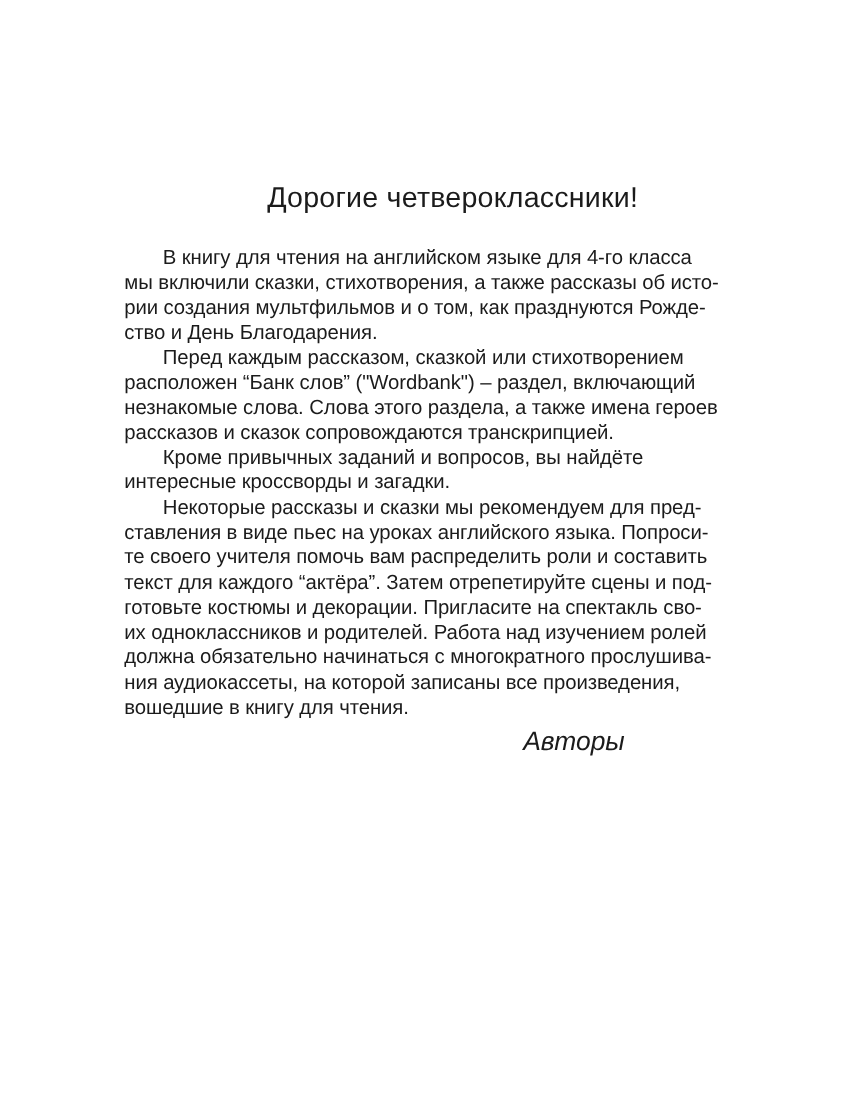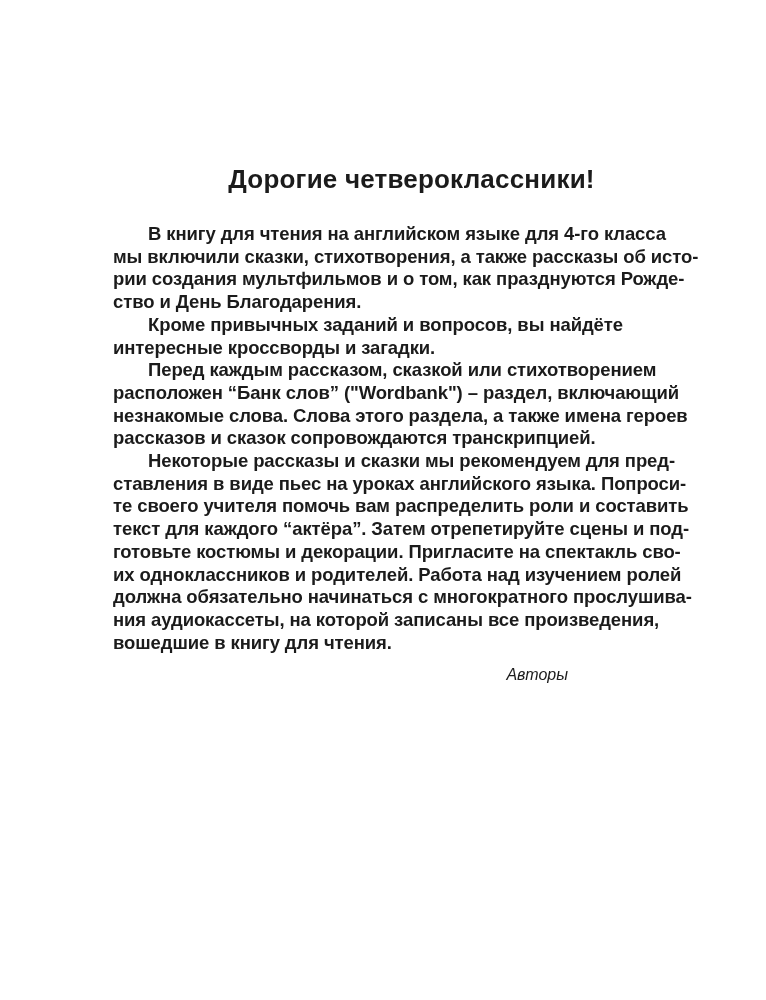--- a/index.html
+++ b/index.html
@@ -20,55 +20,54 @@
     position: absolute;
     left: 113px;
     top: 164px;
     width: 607px;
   }
   .page-title {
     margin: 0 0 0 0;
     padding: 0 10px 0 0;
     text-align: center;
     font-size: 26px;
-    font-weight: bold;
+    font-weight: normal;
     letter-spacing: 0.2px;
     color: #1b1b1b;
     white-space: nowrap;
   }
   .body-text {
     margin-top: 28px;
   }
   .para {
     margin: 0;
     font-size: 18.5px;
     line-height: 22.7px;
     letter-spacing: -0.1px;
     text-indent: 35px;
     white-space: nowrap;
     text-align: left;
-    font-weight: bold;
   }
   .signature {
     margin: 9px 0 0 0;
     padding-right: 152px;
     text-align: right;
-    font-size: 16px;
+    font-size: 24px;
     line-height: 23px;
     font-style: italic;
     color: #1b1b1b;
   }
 </style>
 </head>
 <body>
 
 <div class="page">
   <div class="content">
     <h1 class="page-title">Дорогие четвероклассники!</h1>
     <div class="body-text">
       <p class="para">В книгу для чтения на английском языке для 4-го класса<br>мы включили сказки, стихотворения, а также рассказы об исто-<br>рии создания мультфильмов и о том, как празднуются Рожде-<br>ство и День Благодарения.</p>
+      <p class="para">Перед каждым рассказом, сказкой или стихотворением<br>расположен “Банк слов” ("Wordbank") – раздел, включающий<br>незнакомые слова. Слова этого раздела, а также имена героев<br>рассказов и сказок сопровождаются транскрипцией.</p>
       <p class="para">Кроме привычных заданий и вопросов, вы найдёте<br>интересные кроссворды и загадки.</p>
-      <p class="para">Перед каждым рассказом, сказкой или стихотворением<br>расположен “Банк слов” ("Wordbank") – раздел, включающий<br>незнакомые слова. Слова этого раздела, а также имена героев<br>рассказов и сказок сопровождаются транскрипцией.</p>
       <p class="para">Некоторые рассказы и сказки мы рекомендуем для пред-<br>ставления в виде пьес на уроках английского языка. Попроси-<br>те своего учителя помочь вам распределить роли и составить<br>текст для каждого “актёра”. Затем отрепетируйте сцены и под-<br>готовьте костюмы и декорации. Пригласите на спектакль сво-<br>их одноклассников и родителей. Работа над изучением ролей<br>должна обязательно начинаться с многократного прослушива-<br>ния аудиокассеты, на которой записаны все произведения,<br>вошедшие в книгу для чтения.</p>
       <p class="signature">Авторы</p>
     </div>
   </div>
 </div>
 
 </body></html>

